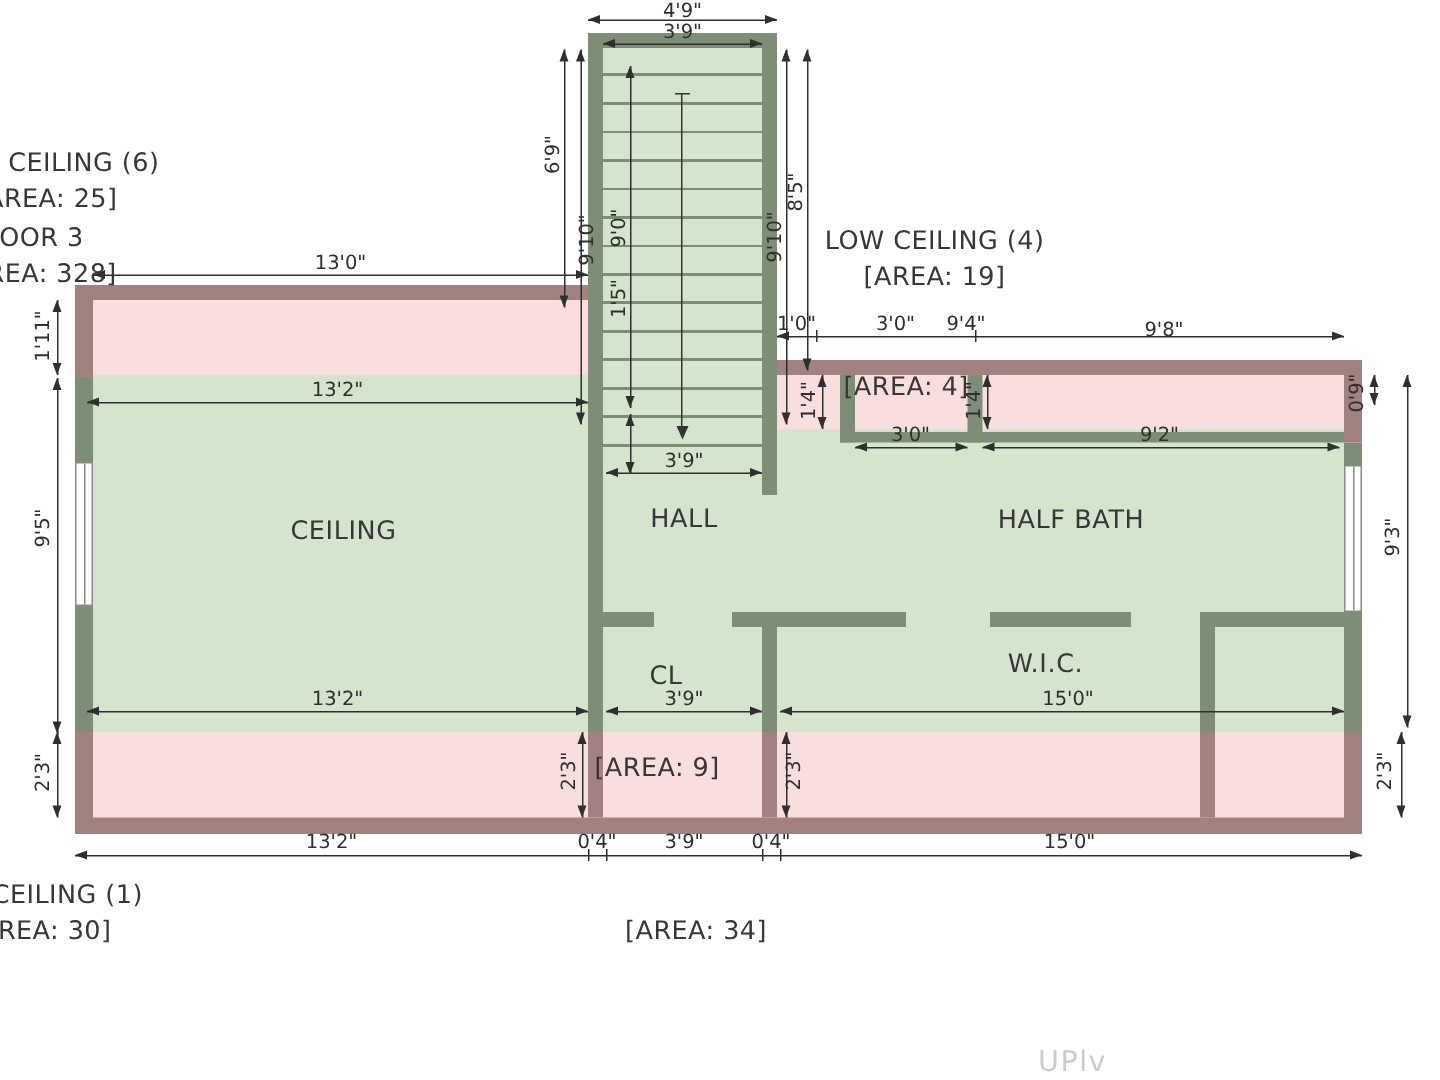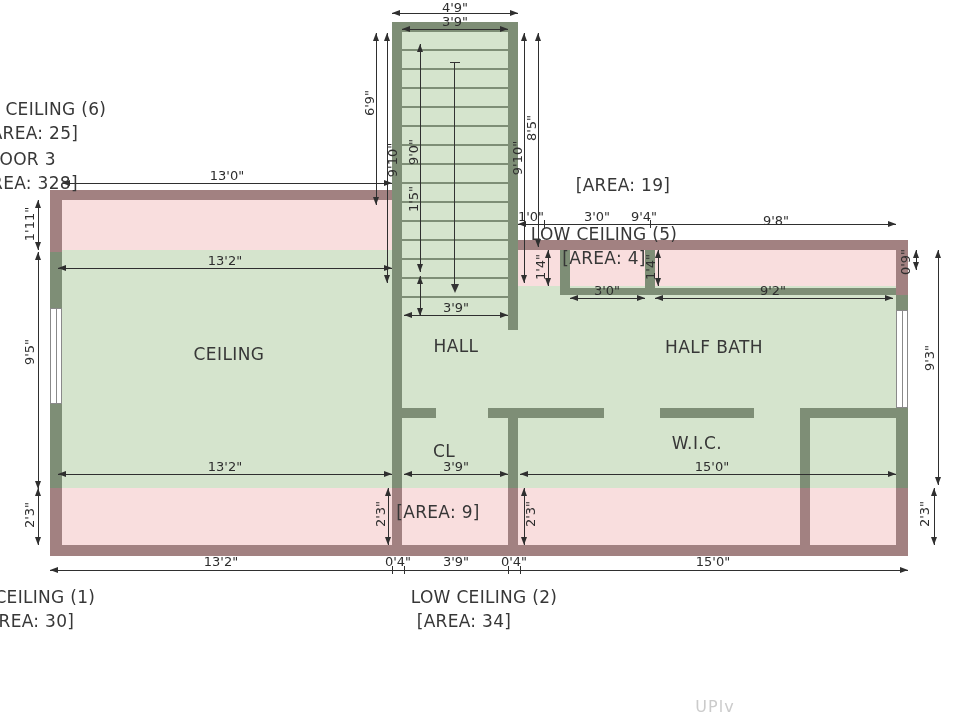--- a/index.html
+++ b/index.html
@@ -27,21 +27,21 @@
   .dv::after  { content:""; position:absolute; bottom:0; left:-4px; width:0; height:0;
     border-left:3.5px solid transparent; border-right:3.5px solid transparent; border-top:8px solid #2f2f2f; }
 
   .tick { width:1px; height:8px; background:#2f2f2f; }
 
   .lbl { position:absolute; color:#373737; white-space:nowrap; }
   .dim  { font-size:13px; transform:translateX(-50%); color:#2e2e2e; }
   .dimv { font-size:13px; transform:translate(-50%,-50%) rotate(-90deg); color:#2e2e2e; }
   .room { font-size:17px; transform:translateX(-50%); letter-spacing:0.4px; }
   .area { font-size:17px; transform:translateX(-50%); letter-spacing:0.3px; }
-  .wm   { font-size:16px; transform:translateX(-50%); color:#cbcbcb; letter-spacing:1px; }
+  .wm   { font-size:19px; transform:translateX(-50%); color:#cbcbcb; letter-spacing:1px; }
 
   .treads { background:repeating-linear-gradient(to bottom, transparent 0, transparent 17px, #7e8e76 17px, #7e8e76 19px); }
   .sarrow { width:0; border-left:1px solid #333; }
   .sarrow::before { content:""; position:absolute; top:0; left:-5px; width:10px; height:1px; background:#333; }
   .sarrow::after  { content:""; position:absolute; bottom:-9px; left:-4.5px; width:0; height:0;
     border-left:4.5px solid transparent; border-right:4.5px solid transparent; border-top:9px solid #333; }
 </style>
 </head>
 <body>
 
@@ -167,24 +167,23 @@
   <span class="lbl room" style="left:229px;top:344px">CEILING</span>
   <span class="lbl room" style="left:456px;top:336px">HALL</span>
   <span class="lbl room" style="left:714px;top:337px">HALF BATH</span>
   <span class="lbl room" style="left:444px;top:441px">CL</span>
   <span class="lbl room" style="left:697px;top:433px">W.I.C.</span>
 
   <span class="lbl area" style="left:33px;top:99px">LOW CEILING (6)</span>
   <span class="lbl area" style="left:31px;top:123px">[AREA: 25]</span>
   <span class="lbl area" style="left:18px;top:149px">FLOOR 3</span>
   <span class="lbl area" style="left:25px;top:173px">[AREA: 328]</span>
+  <span class="lbl area" style="left:623px;top:151px">LOW CEILING (4)</span>
   <span class="lbl area" style="left:623px;top:175px">[AREA: 19]</span>
-  <span class="lbl area" style="left:604px;top:224px">LOW CEILING (5)</span>
   <span class="lbl area" style="left:604px;top:248px">[AREA: 4]</span>
   <span class="lbl area" style="left:438px;top:502px">[AREA: 9]</span>
   <span class="lbl area" style="left:22px;top:587px">LOW CEILING (1)</span>
   <span class="lbl area" style="left:27px;top:611px">[AREA: 30]</span>
-  <span class="lbl area" style="left:484px;top:587px">LOW CEILING (2)</span>
   <span class="lbl area" style="left:464px;top:611px">[AREA: 34]</span>
 
   <span class="lbl wm" style="left:715px;top:697px">UPlv</span>
 
 </div>
 
 </body></html>

